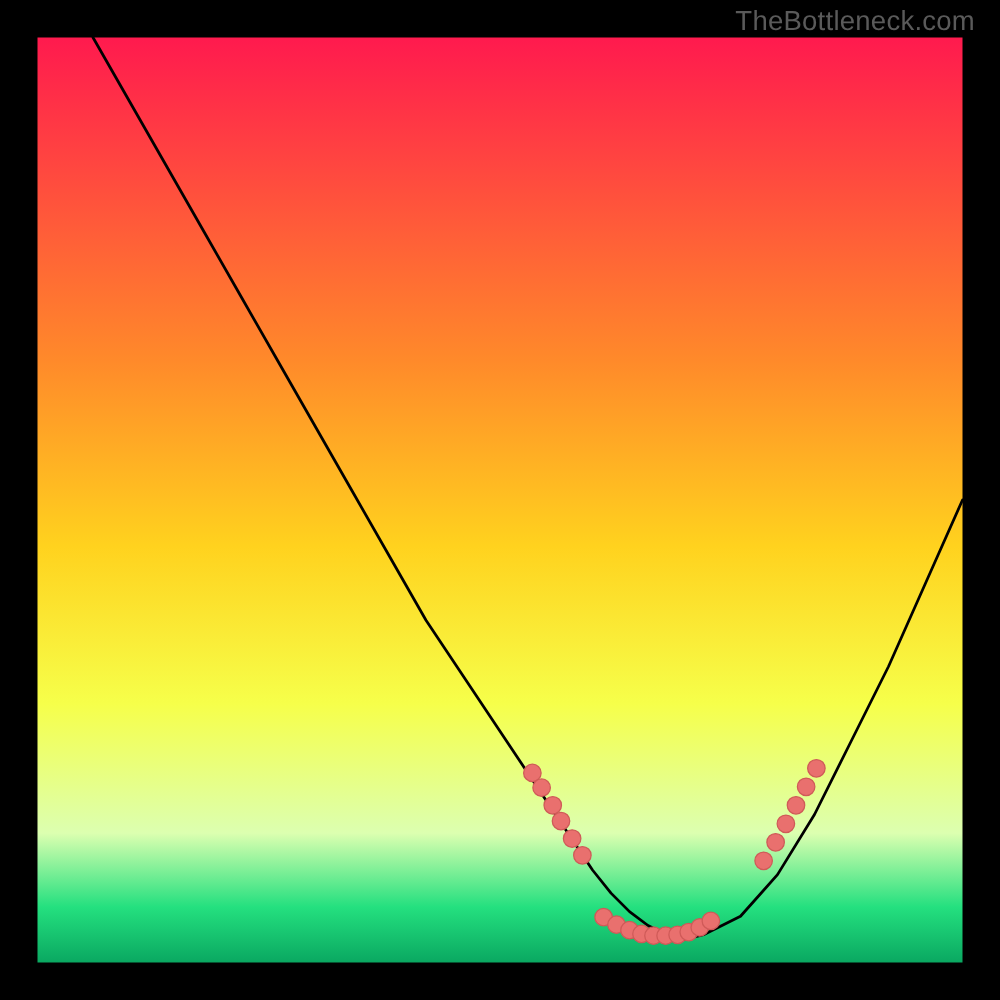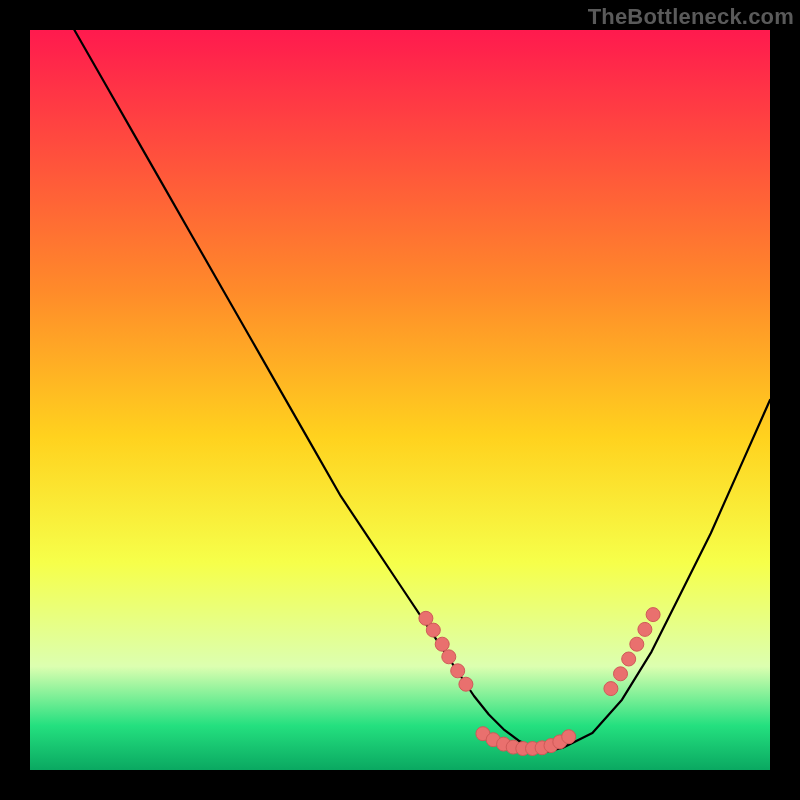--- a/index.html
+++ b/index.html
@@ -12,25 +12,25 @@
   }
   .stage {
     position: relative;
     width: 800px;
     height: 800px;
     background: #000;
   }
   .watermark {
     position: absolute;
     top: 4px;
-    right: 6px;
+    right: 20px;
     color: #5a5a5a;
     font-family: Arial, Helvetica, sans-serif;
     font-size: 22px;
-    font-weight: 700;
+    font-weight: 400;
     letter-spacing: 0.2px;
     user-select: none;
   }
   svg {
     display: block;
   }
 </style>
 </head>
 <body>
 

